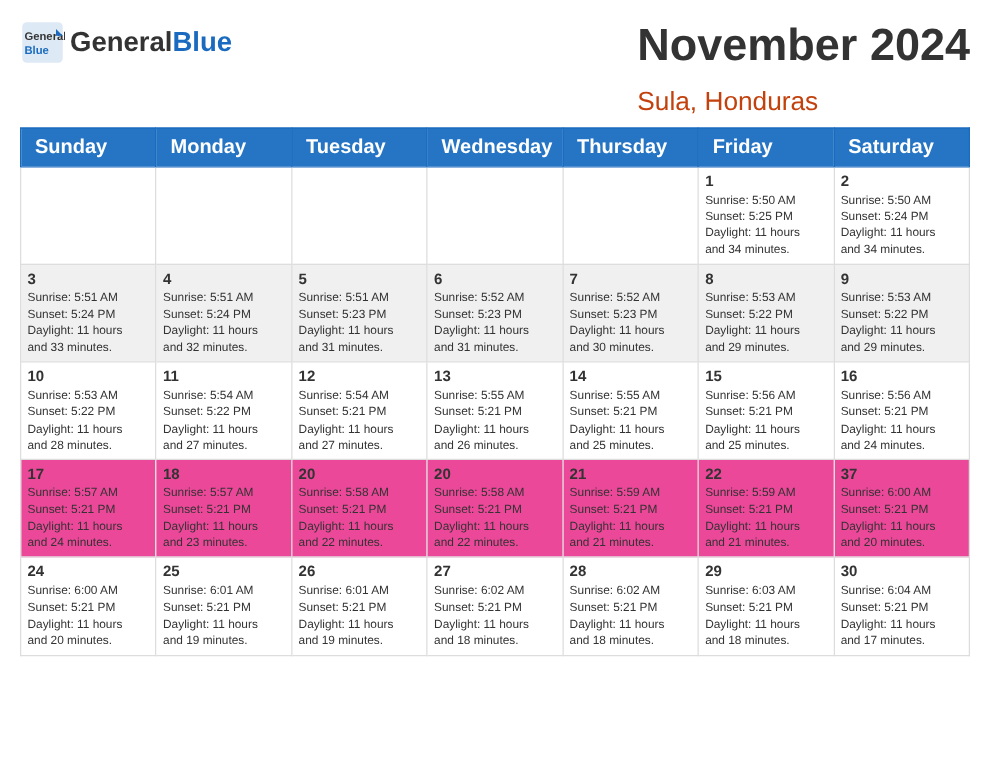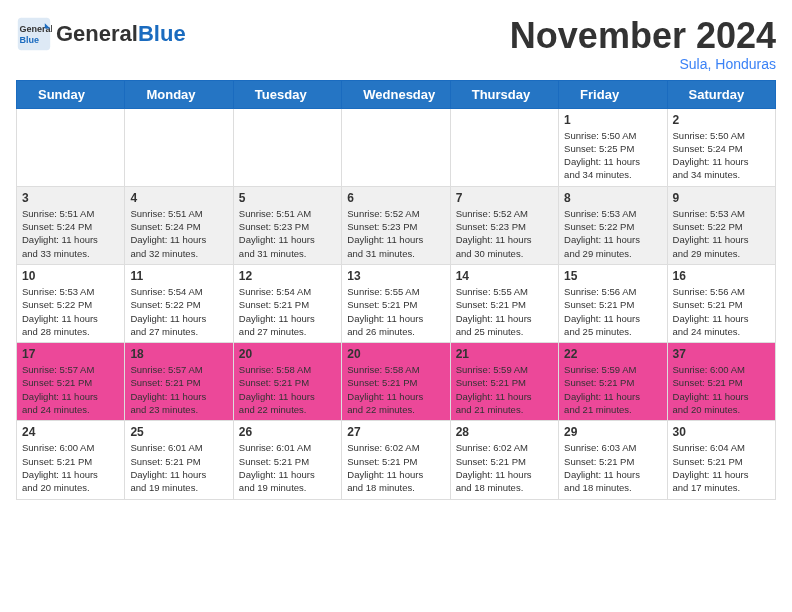--- a/index.html
+++ b/index.html
@@ -29,45 +29,44 @@
     }
     .logo-text span {
       color: #1a6bbf;
     }
     .logo-icon {
       width: 36px;
       height: 36px;
       margin-right: 4px;
     }
     .title-block {
-      text-align: right;
     }
     .month-title {
       font-size: 36px;
       font-weight: bold;
       color: #333;
       line-height: 1.1;
     }
     .location {
-      font-size: 14px;
-      color: #3b82f6;
-      margin-top: 0;
+      font-size: 21px;
+      color: #c2410c;
+      margin-top: 14px;
     }
     .calendar {
       width: 100%;
       border-collapse: collapse;
       table-layout: fixed;
     }
     .calendar thead th {
       background-color: #2575c4;
       color: #fff;
-      font-size: 13px;
+      font-size: 16px;
       font-weight: bold;
       text-align: left;
-      padding: 6px 21px;
+      padding: 6px 11px;
       border: 1px solid #1a6bbf;
       margin-top: 40px;
     }
     .calendar tbody tr {
       background: #fff;
     }
     .calendar tbody tr:nth-child(even) {
       background: #f5f5f5;
     }
     .calendar tbody td {

